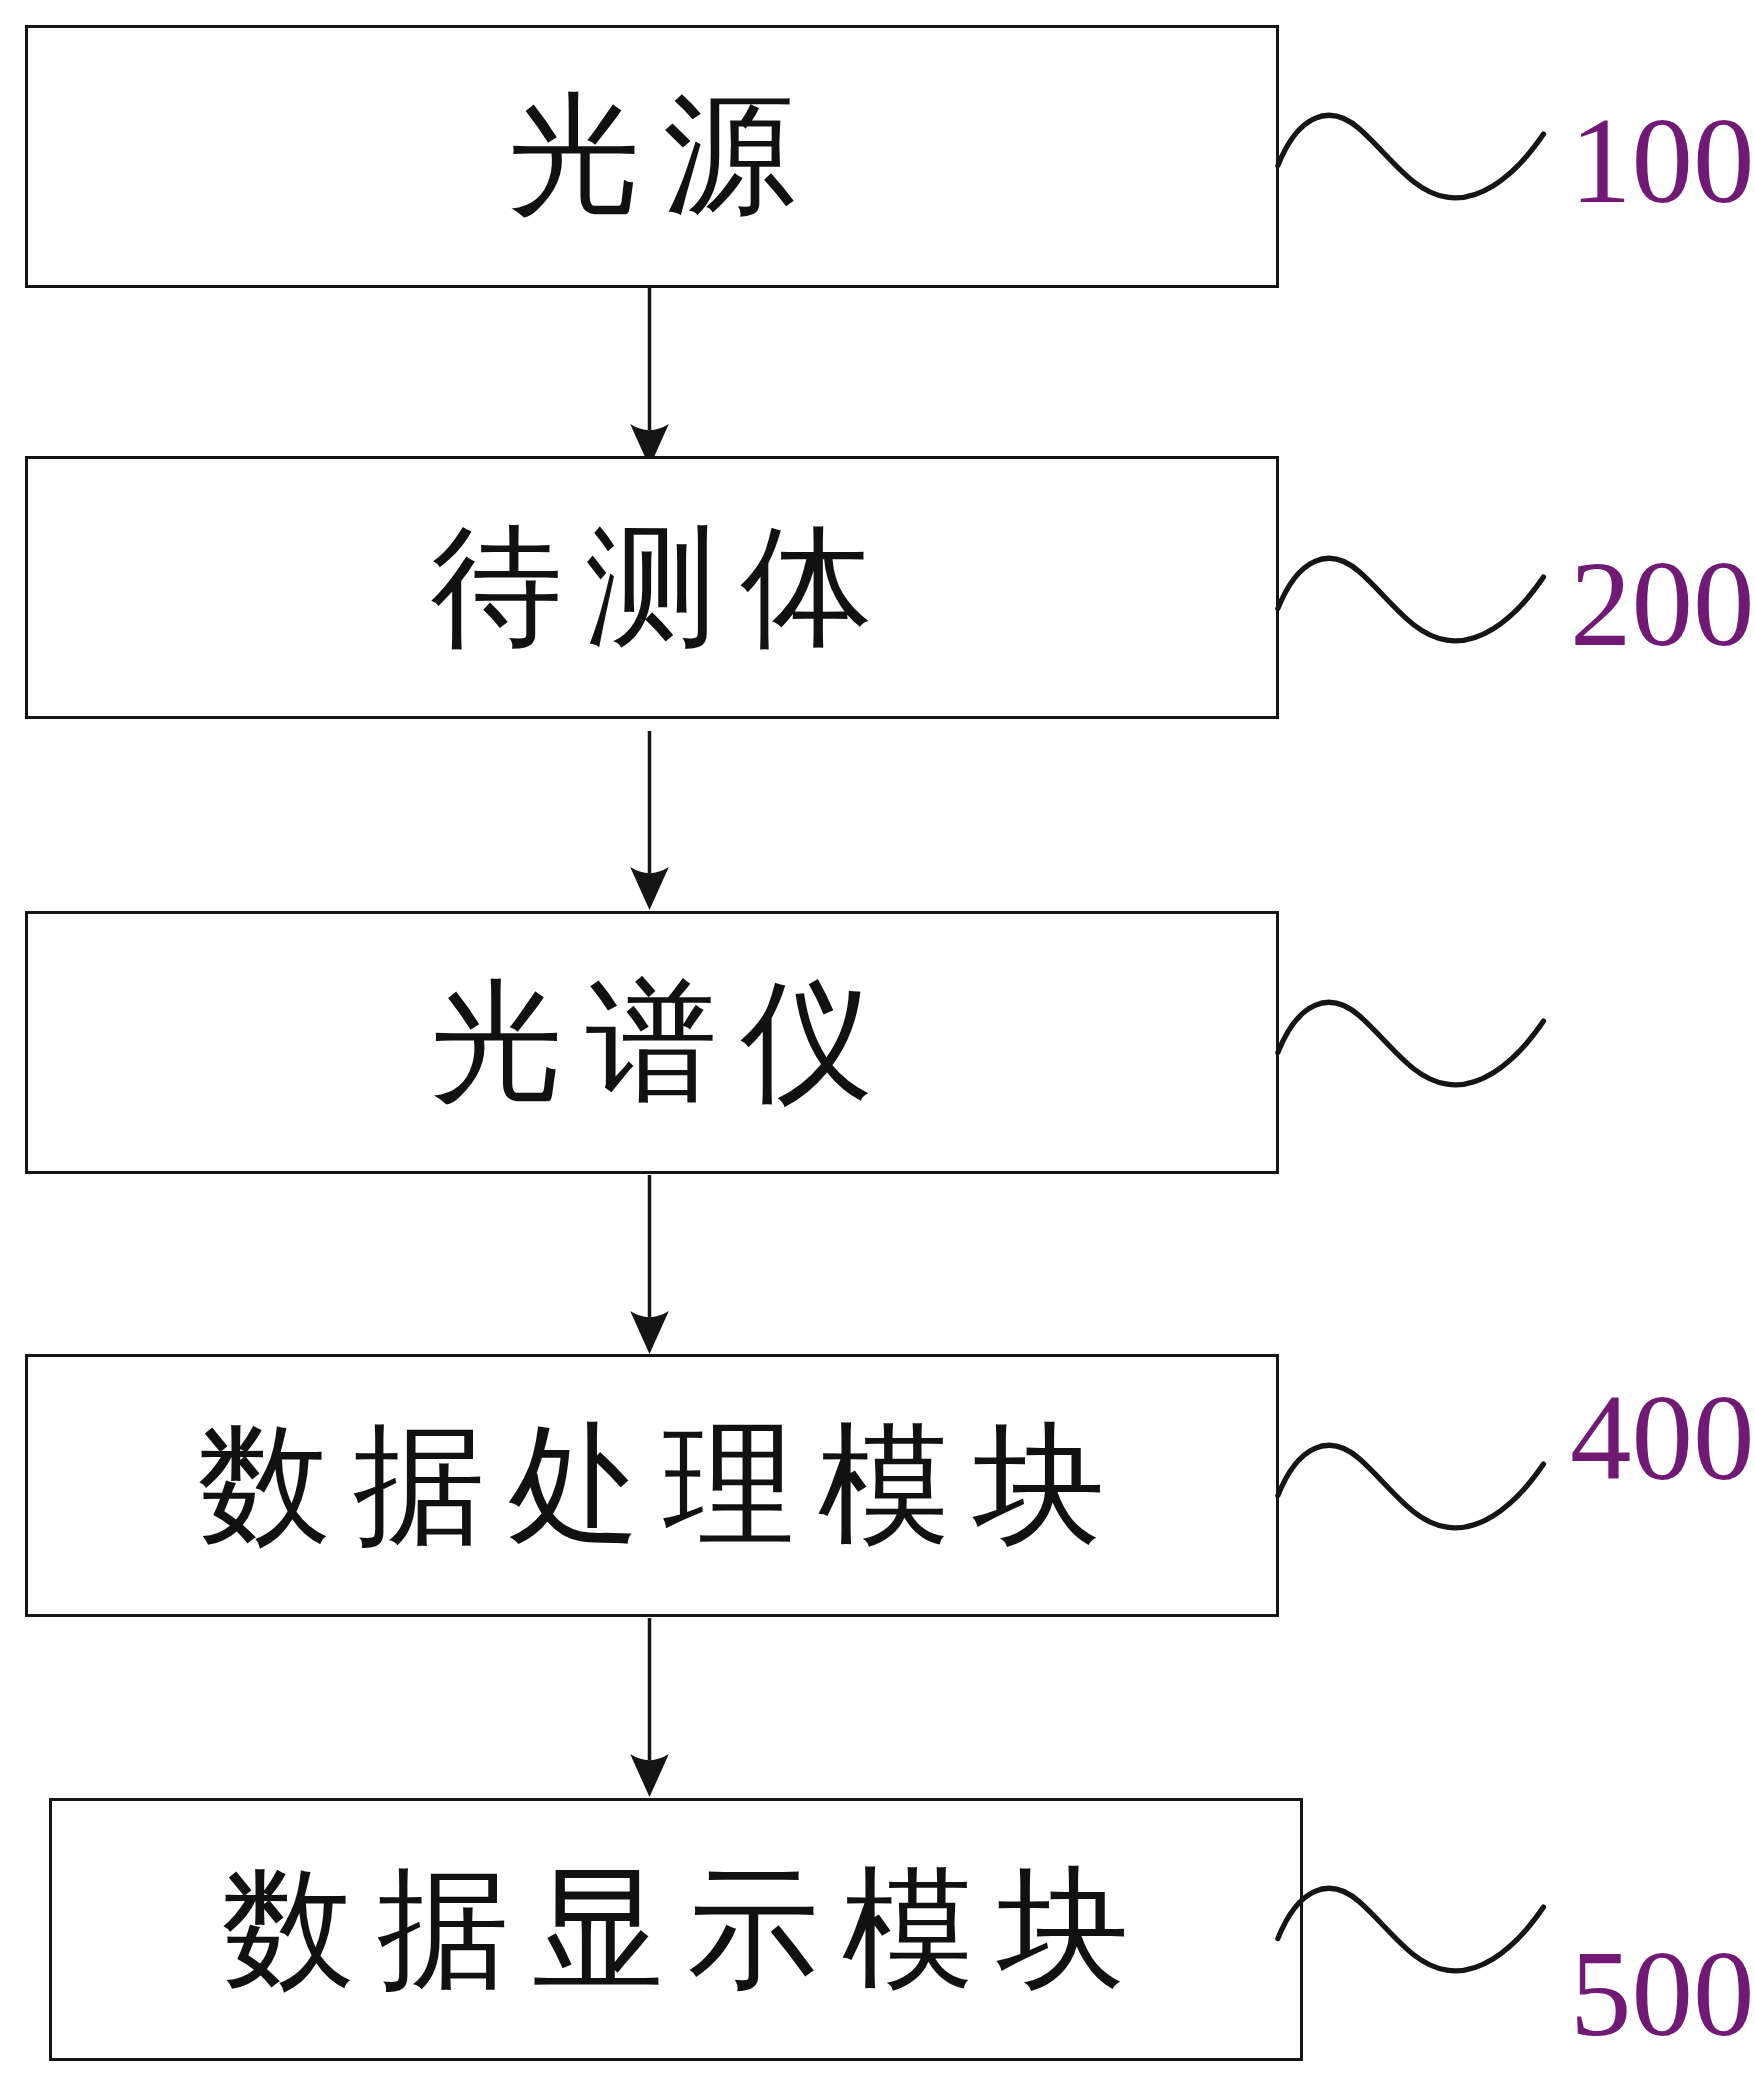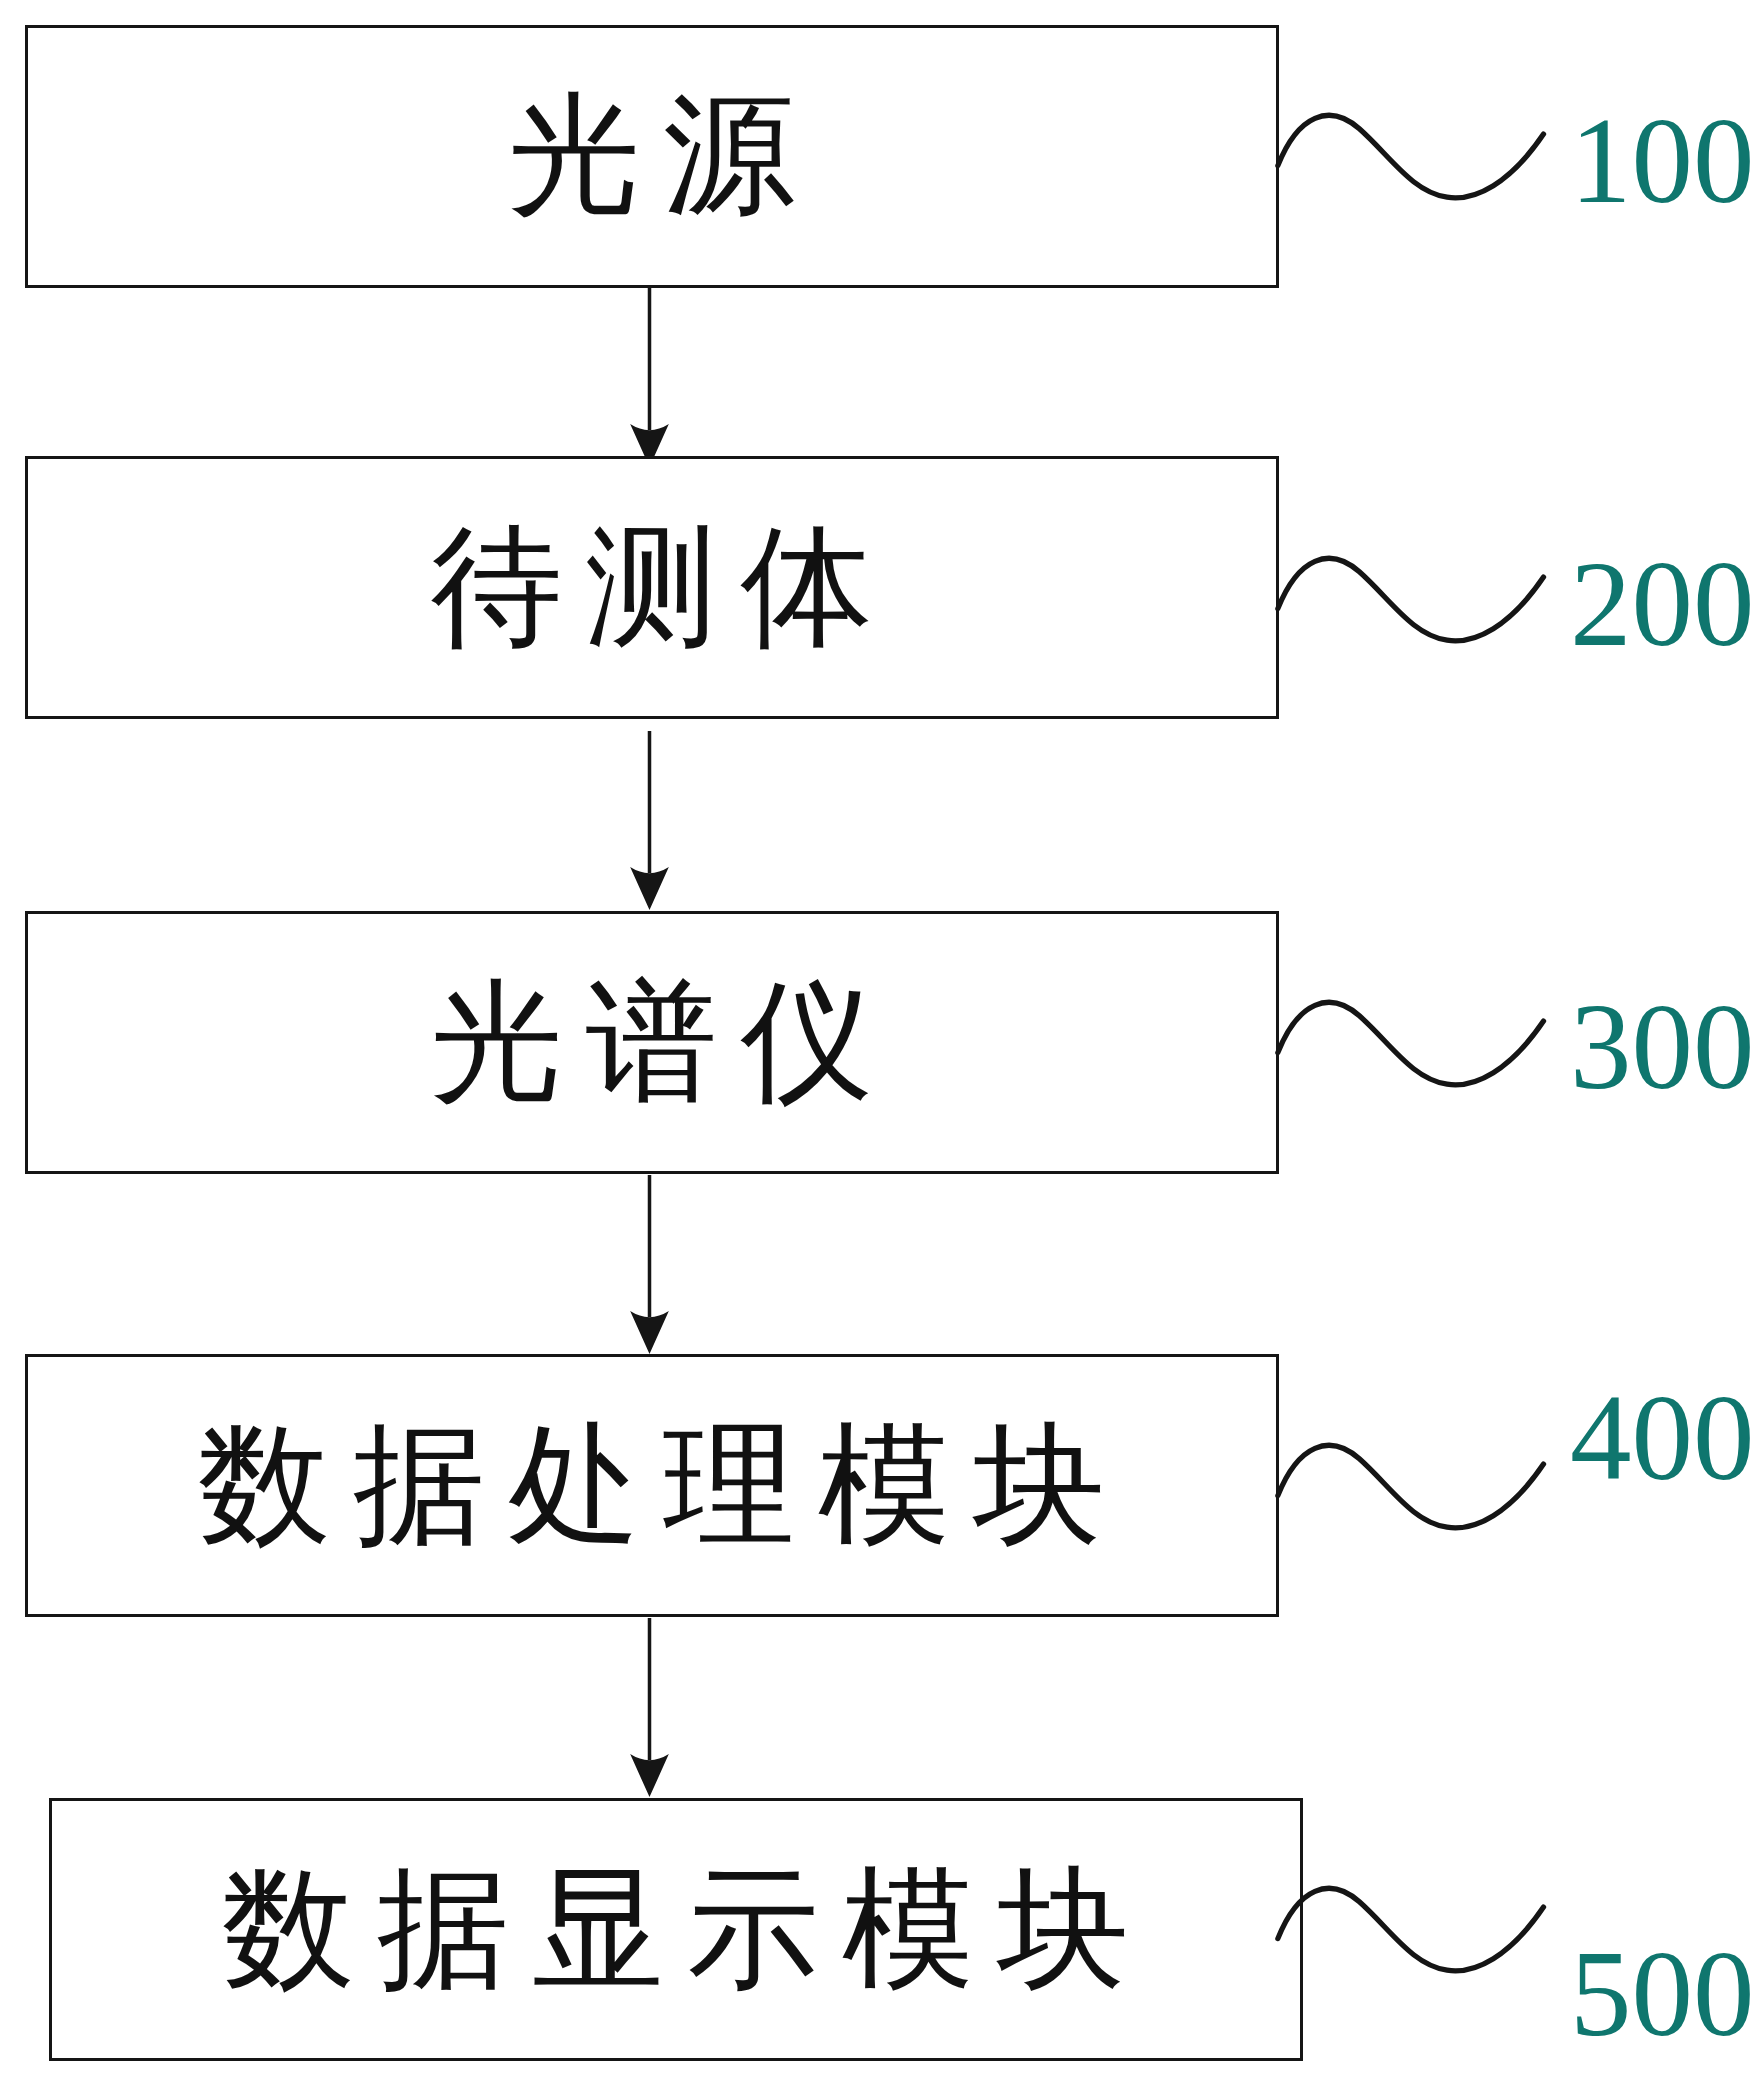--- a/index.html
+++ b/index.html
@@ -65,21 +65,21 @@
   .w4 { top: 1429px; }
   .w5 { top: 1872px; }
   .ref-number {
     position: absolute;
     left: 1570px;
     width: 186px;
     height: 132px;
     line-height: 132px;
     font-size: 123px;
     text-align: left;
-    color: #0f766e;
+    color: #701a75;
     white-space: nowrap;
   }
   .r1 { top: 95px; }
   .r2 { top: 538px; }
   .r3 { top: 981px; }
   .r4 { top: 1372px; }
   .r5 { top: 1928px; }
   svg { display: block; }
 </style>
 </head>
@@ -112,21 +112,20 @@
     <line x1="30" y1="0" x2="30" y2="162" stroke="#151515" stroke-width="4"></line>
     <path d="M30 204 L8 155 Q30 169 52 155 Z" fill="#151515"></path>
   </svg>
 
   <div class="flow-box b3">
     <span class="box-label">光谱仪</span>
   </div>
   <svg class="squiggle w3" viewBox="0 0 312 130" fill="none" xmlns="http://www.w3.org/2000/svg">
     <path d="M 3 76 C 26 18 62 4 96 34 C 131 65 156 106 196 112 C 228 117 268 96 306 40" stroke="#151515" stroke-width="6" stroke-linecap="round"></path>
   </svg>
-  <span class="ref-number r3">300</span>
 
   <svg class="arrow a3" viewBox="0 0 60 205" xmlns="http://www.w3.org/2000/svg">
     <line x1="30" y1="0" x2="30" y2="162" stroke="#151515" stroke-width="4"></line>
     <path d="M30 204 L8 155 Q30 169 52 155 Z" fill="#151515"></path>
   </svg>
 
   <div class="flow-box b4">
     <span class="box-label">数据处理模块</span>
   </div>
   <svg class="squiggle w4" viewBox="0 0 312 130" fill="none" xmlns="http://www.w3.org/2000/svg">

